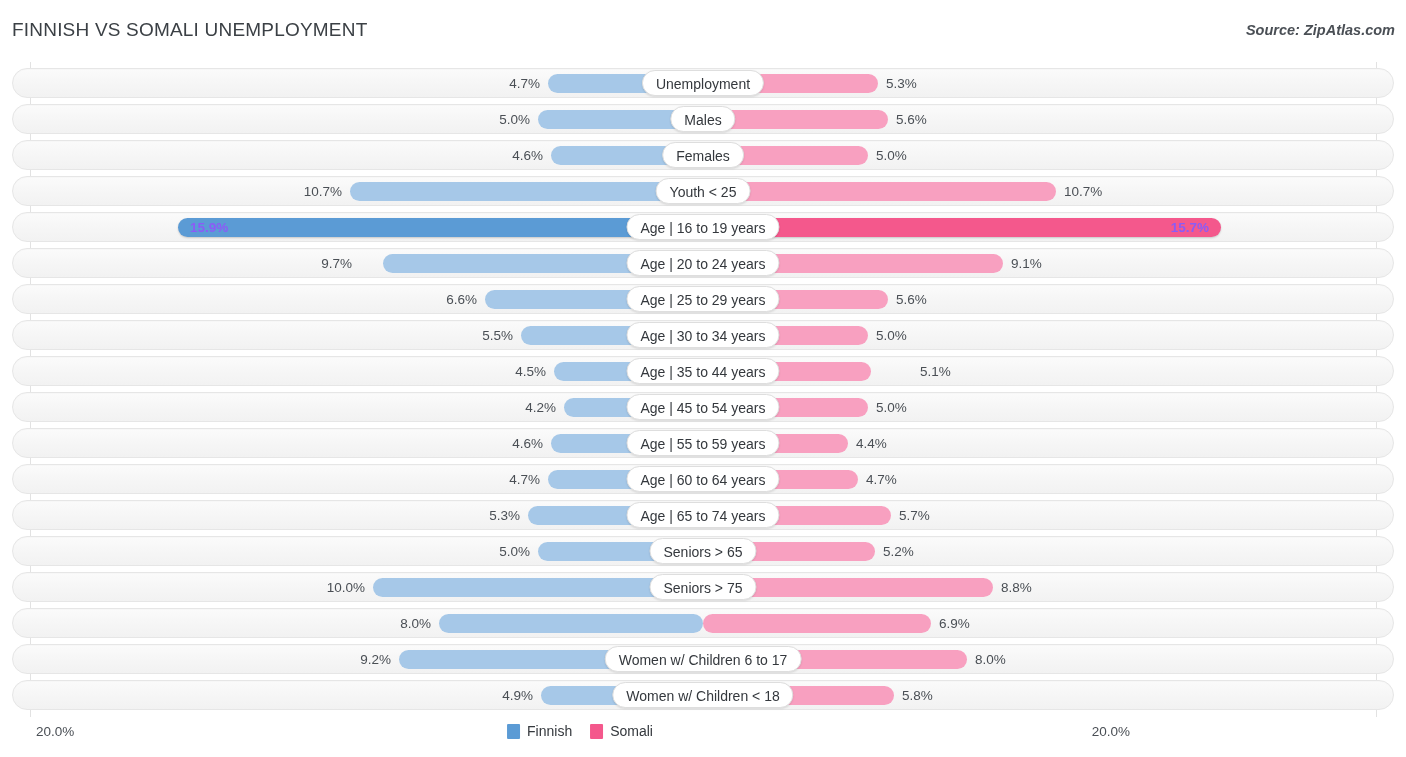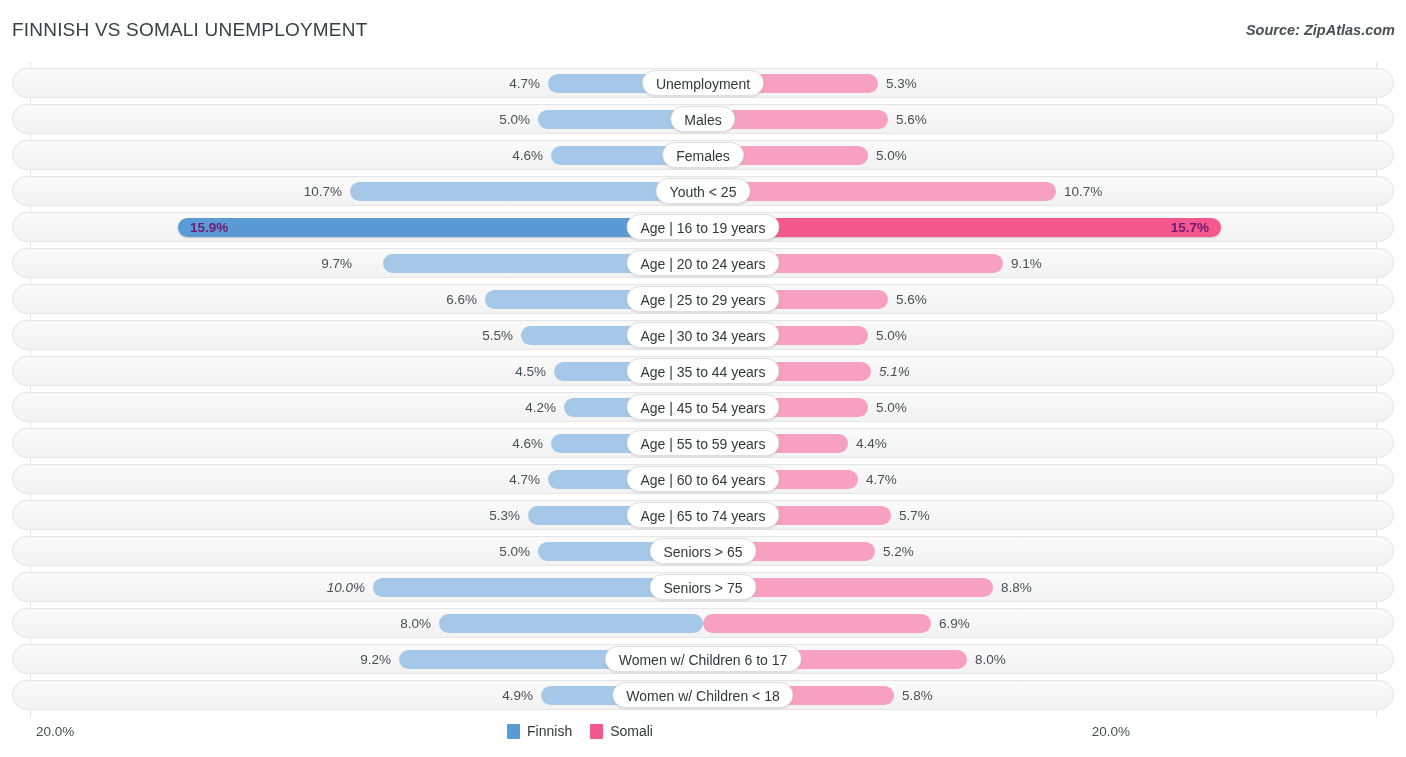--- a/index.html
+++ b/index.html
@@ -96,21 +96,21 @@
     position: absolute;
     top: 7px;
     font-size: 13.5px;
     color: #4a4f55;
     white-space: nowrap;
     line-height: 17px;
   }
   .val-left  { text-align: right; }
   .val-right { text-align: left; }
   .val-in {
-    color: #701a75;
+    color: #8b5cf6;
     font-weight: bold;
   }
 
   .cat-pill {
     position: absolute;
     top: 2px;
     height: 26px;
     line-height: 26px;
     background: #ffffff;
     border: 1px solid #dedede;
@@ -244,21 +244,21 @@
         <div class="bar bar-right" style="left: 691px; width: 165px; background: rgb(248, 160, 192);"></div>
         <div class="val val-left" style="right: 881px;">5.5%</div>
         <div class="val val-right" style="left: 864px;">5.0%</div>
         <div class="cat-pill" style="left: 691px;">Age | 30 to 34 years</div>
       </div>
       <div class="row" style="top: 294px;">
         <div class="track"></div>
         <div class="bar bar-left" style="left: 542px; width: 149px; background: rgb(166, 200, 232);"></div>
         <div class="bar bar-right" style="left: 691px; width: 168px; background: rgb(248, 160, 192);"></div>
         <div class="val val-left" style="right: 848px;">4.5%</div>
-        <div class="val val-right" style="left: 867px; font-style: italic;">5.1%</div>
+        <div class="val val-right" style="left: 908px;">5.1%</div>
         <div class="cat-pill" style="left: 691px;">Age | 35 to 44 years</div>
       </div>
       <div class="row" style="top: 330px;">
         <div class="track"></div>
         <div class="bar bar-left" style="left: 552px; width: 139px; background: rgb(166, 200, 232);"></div>
         <div class="bar bar-right" style="left: 691px; width: 165px; background: rgb(248, 160, 192);"></div>
         <div class="val val-left" style="right: 838px;">4.2%</div>
         <div class="val val-right" style="left: 864px;">5.0%</div>
         <div class="cat-pill" style="left: 691px;">Age | 45 to 54 years</div>
       </div>
@@ -291,21 +291,21 @@
         <div class="bar bar-left" style="left: 526px; width: 165px; background: rgb(166, 200, 232);"></div>
         <div class="bar bar-right" style="left: 691px; width: 172px; background: rgb(248, 160, 192);"></div>
         <div class="val val-left" style="right: 864px;">5.0%</div>
         <div class="val val-right" style="left: 871px;">5.2%</div>
         <div class="cat-pill" style="left: 691px;">Seniors &gt; 65</div>
       </div>
       <div class="row" style="top: 510px;">
         <div class="track"></div>
         <div class="bar bar-left" style="left: 361px; width: 330px; background: rgb(166, 200, 232);"></div>
         <div class="bar bar-right" style="left: 691px; width: 290px; background: rgb(248, 160, 192);"></div>
-        <div class="val val-left" style="right: 1029px; font-style: italic;">10.0%</div>
+        <div class="val val-left" style="right: 1029px;">10.0%</div>
         <div class="val val-right" style="left: 989px;">8.8%</div>
         <div class="cat-pill" style="left: 691px;">Seniors &gt; 75</div>
       </div>
       <div class="row" style="top: 546px;">
         <div class="track"></div>
         <div class="bar bar-left" style="left: 427px; width: 264px; background: rgb(166, 200, 232);"></div>
         <div class="bar bar-right" style="left: 691px; width: 228px; background: rgb(248, 160, 192);"></div>
         <div class="val val-left" style="right: 963px;">8.0%</div>
         <div class="val val-right" style="left: 927px;">6.9%</div>
       </div>

